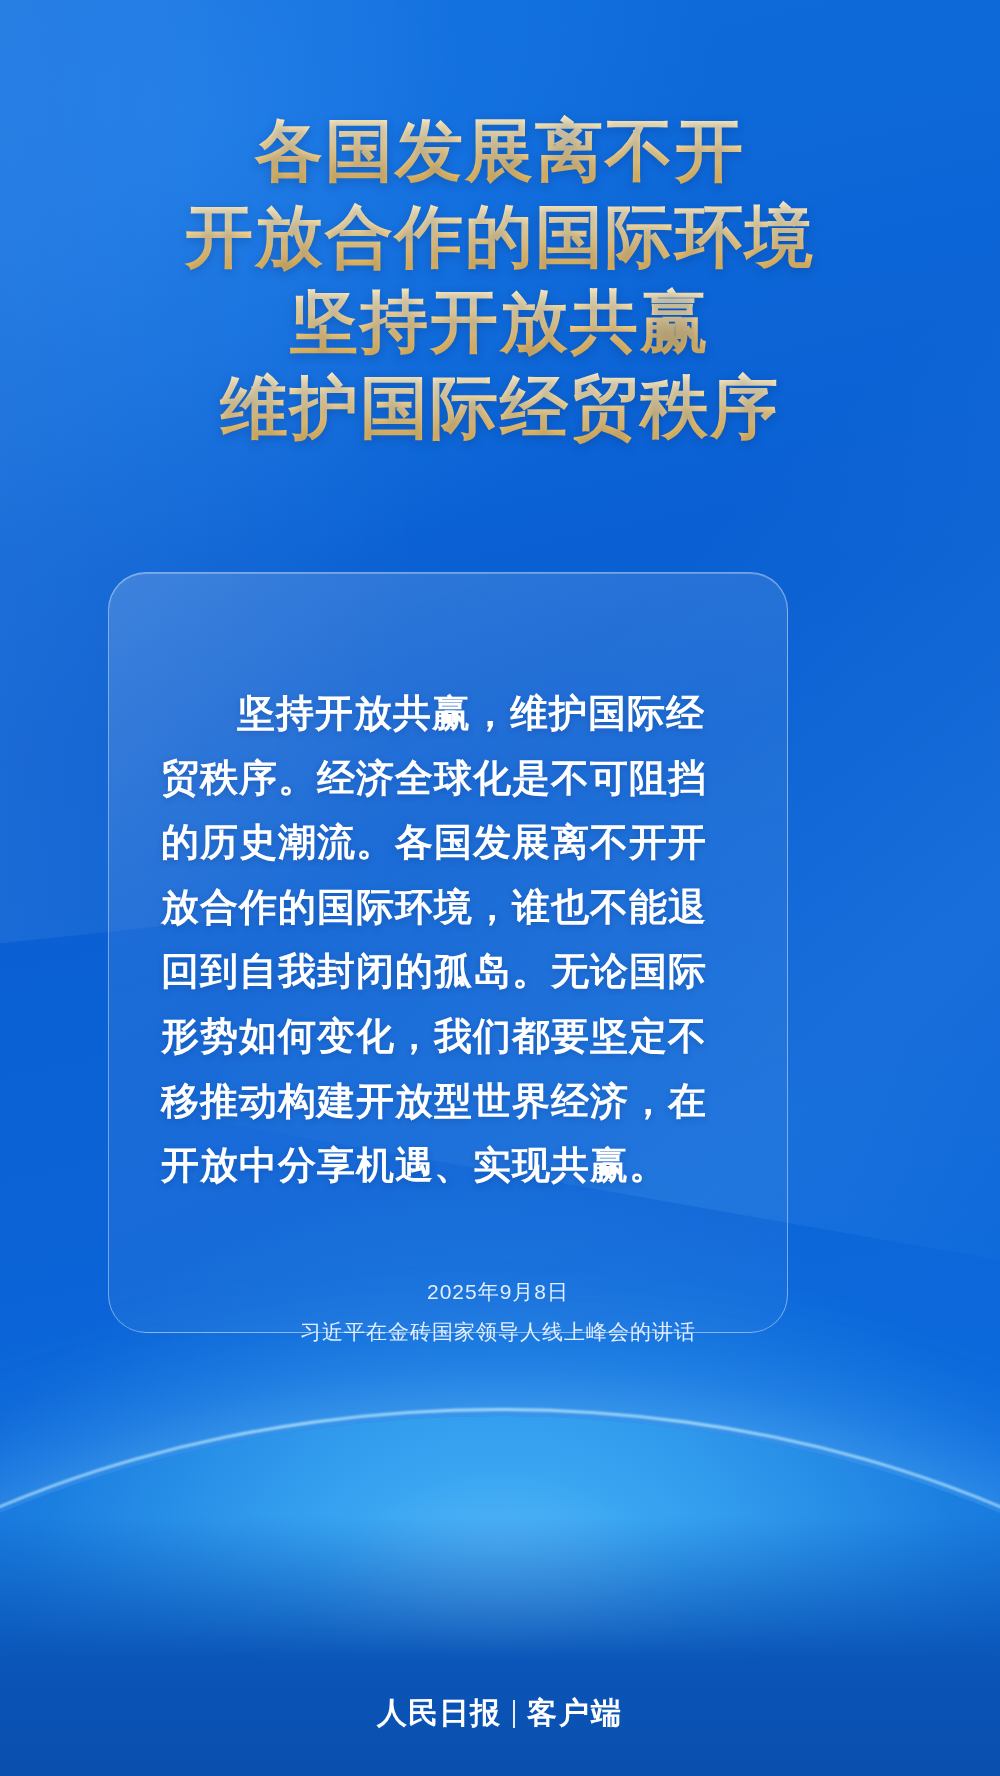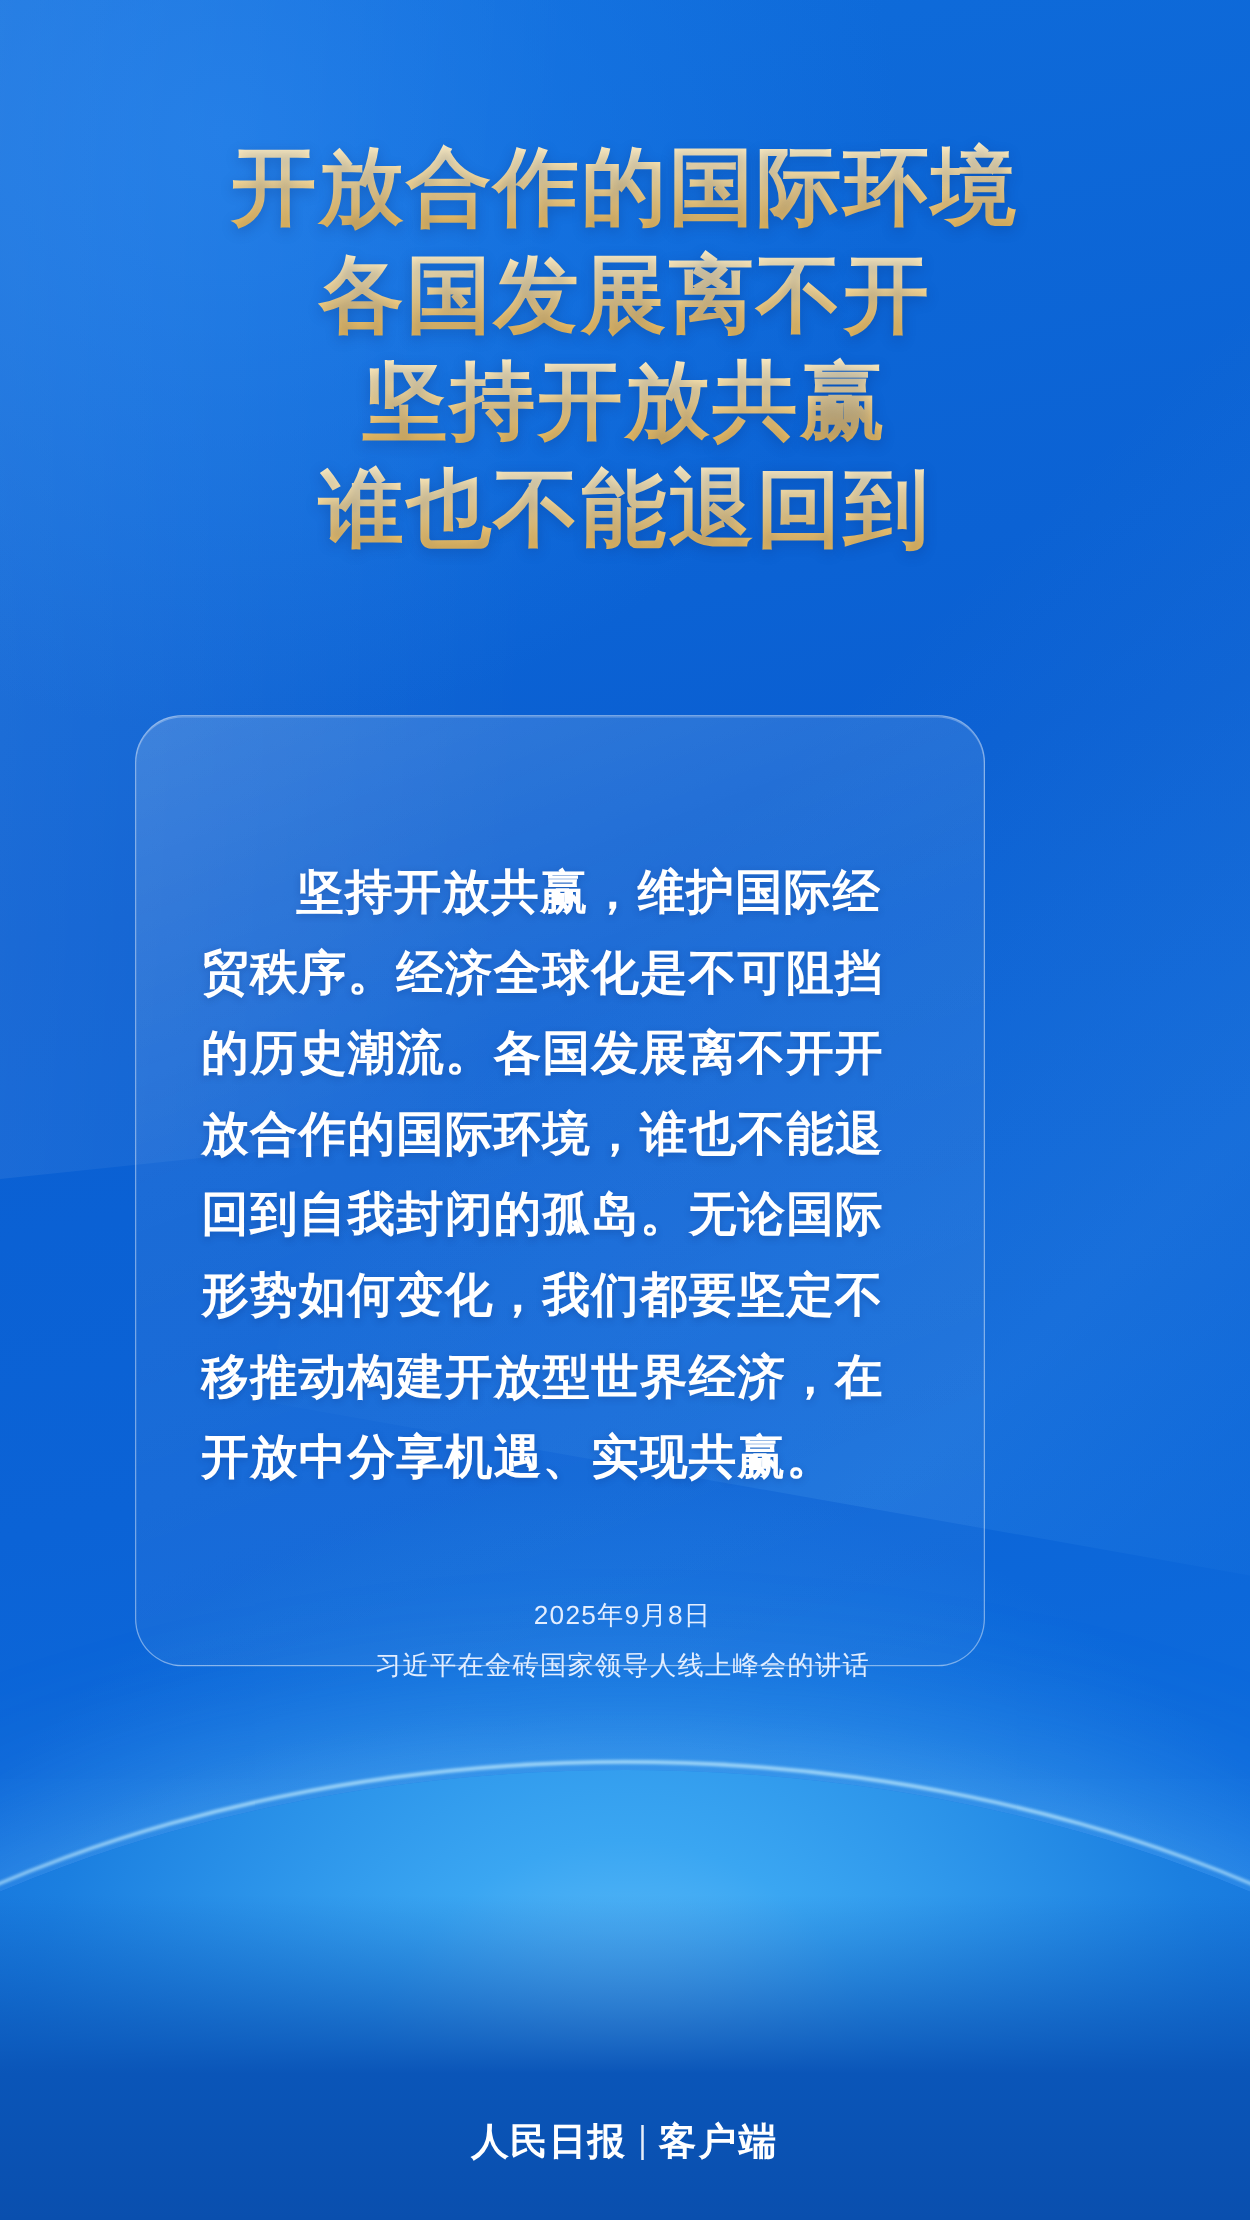--- a/index.html
+++ b/index.html
@@ -158,24 +158,24 @@
 
   <div class="bg-sheen"></div>
   <div class="bg-diag"></div>
 
   <div class="glow-band"></div>
   <div class="globe"></div>
   <div class="globe-rim"></div>
   <div class="bottom-fade"></div>
 
   <div class="headline">
+    <div class="headline-line">各国发展离不开</div>
     <div class="headline-line">开放合作的国际环境</div>
-    <div class="headline-line">各国发展离不开</div>
     <div class="headline-line">坚持开放共赢</div>
-    <div class="headline-line">谁也不能退回到</div>
+    <div class="headline-line">维护国际经贸秩序</div>
   </div>
 
   <div class="card">
     <div class="card-inner">
       <p class="quote">坚持开放共赢，维护国际经贸秩序。经济全球化是不可阻挡的历史潮流。各国发展离不开开放合作的国际环境，谁也不能退回到自我封闭的孤岛。无论国际形势如何变化，我们都要坚定不移推动构建开放型世界经济，在开放中分享机遇、实现共赢。</p>
     </div>
   </div>
 
   <div class="attrib">
     <div class="attrib-date">2025年9月8日</div>

